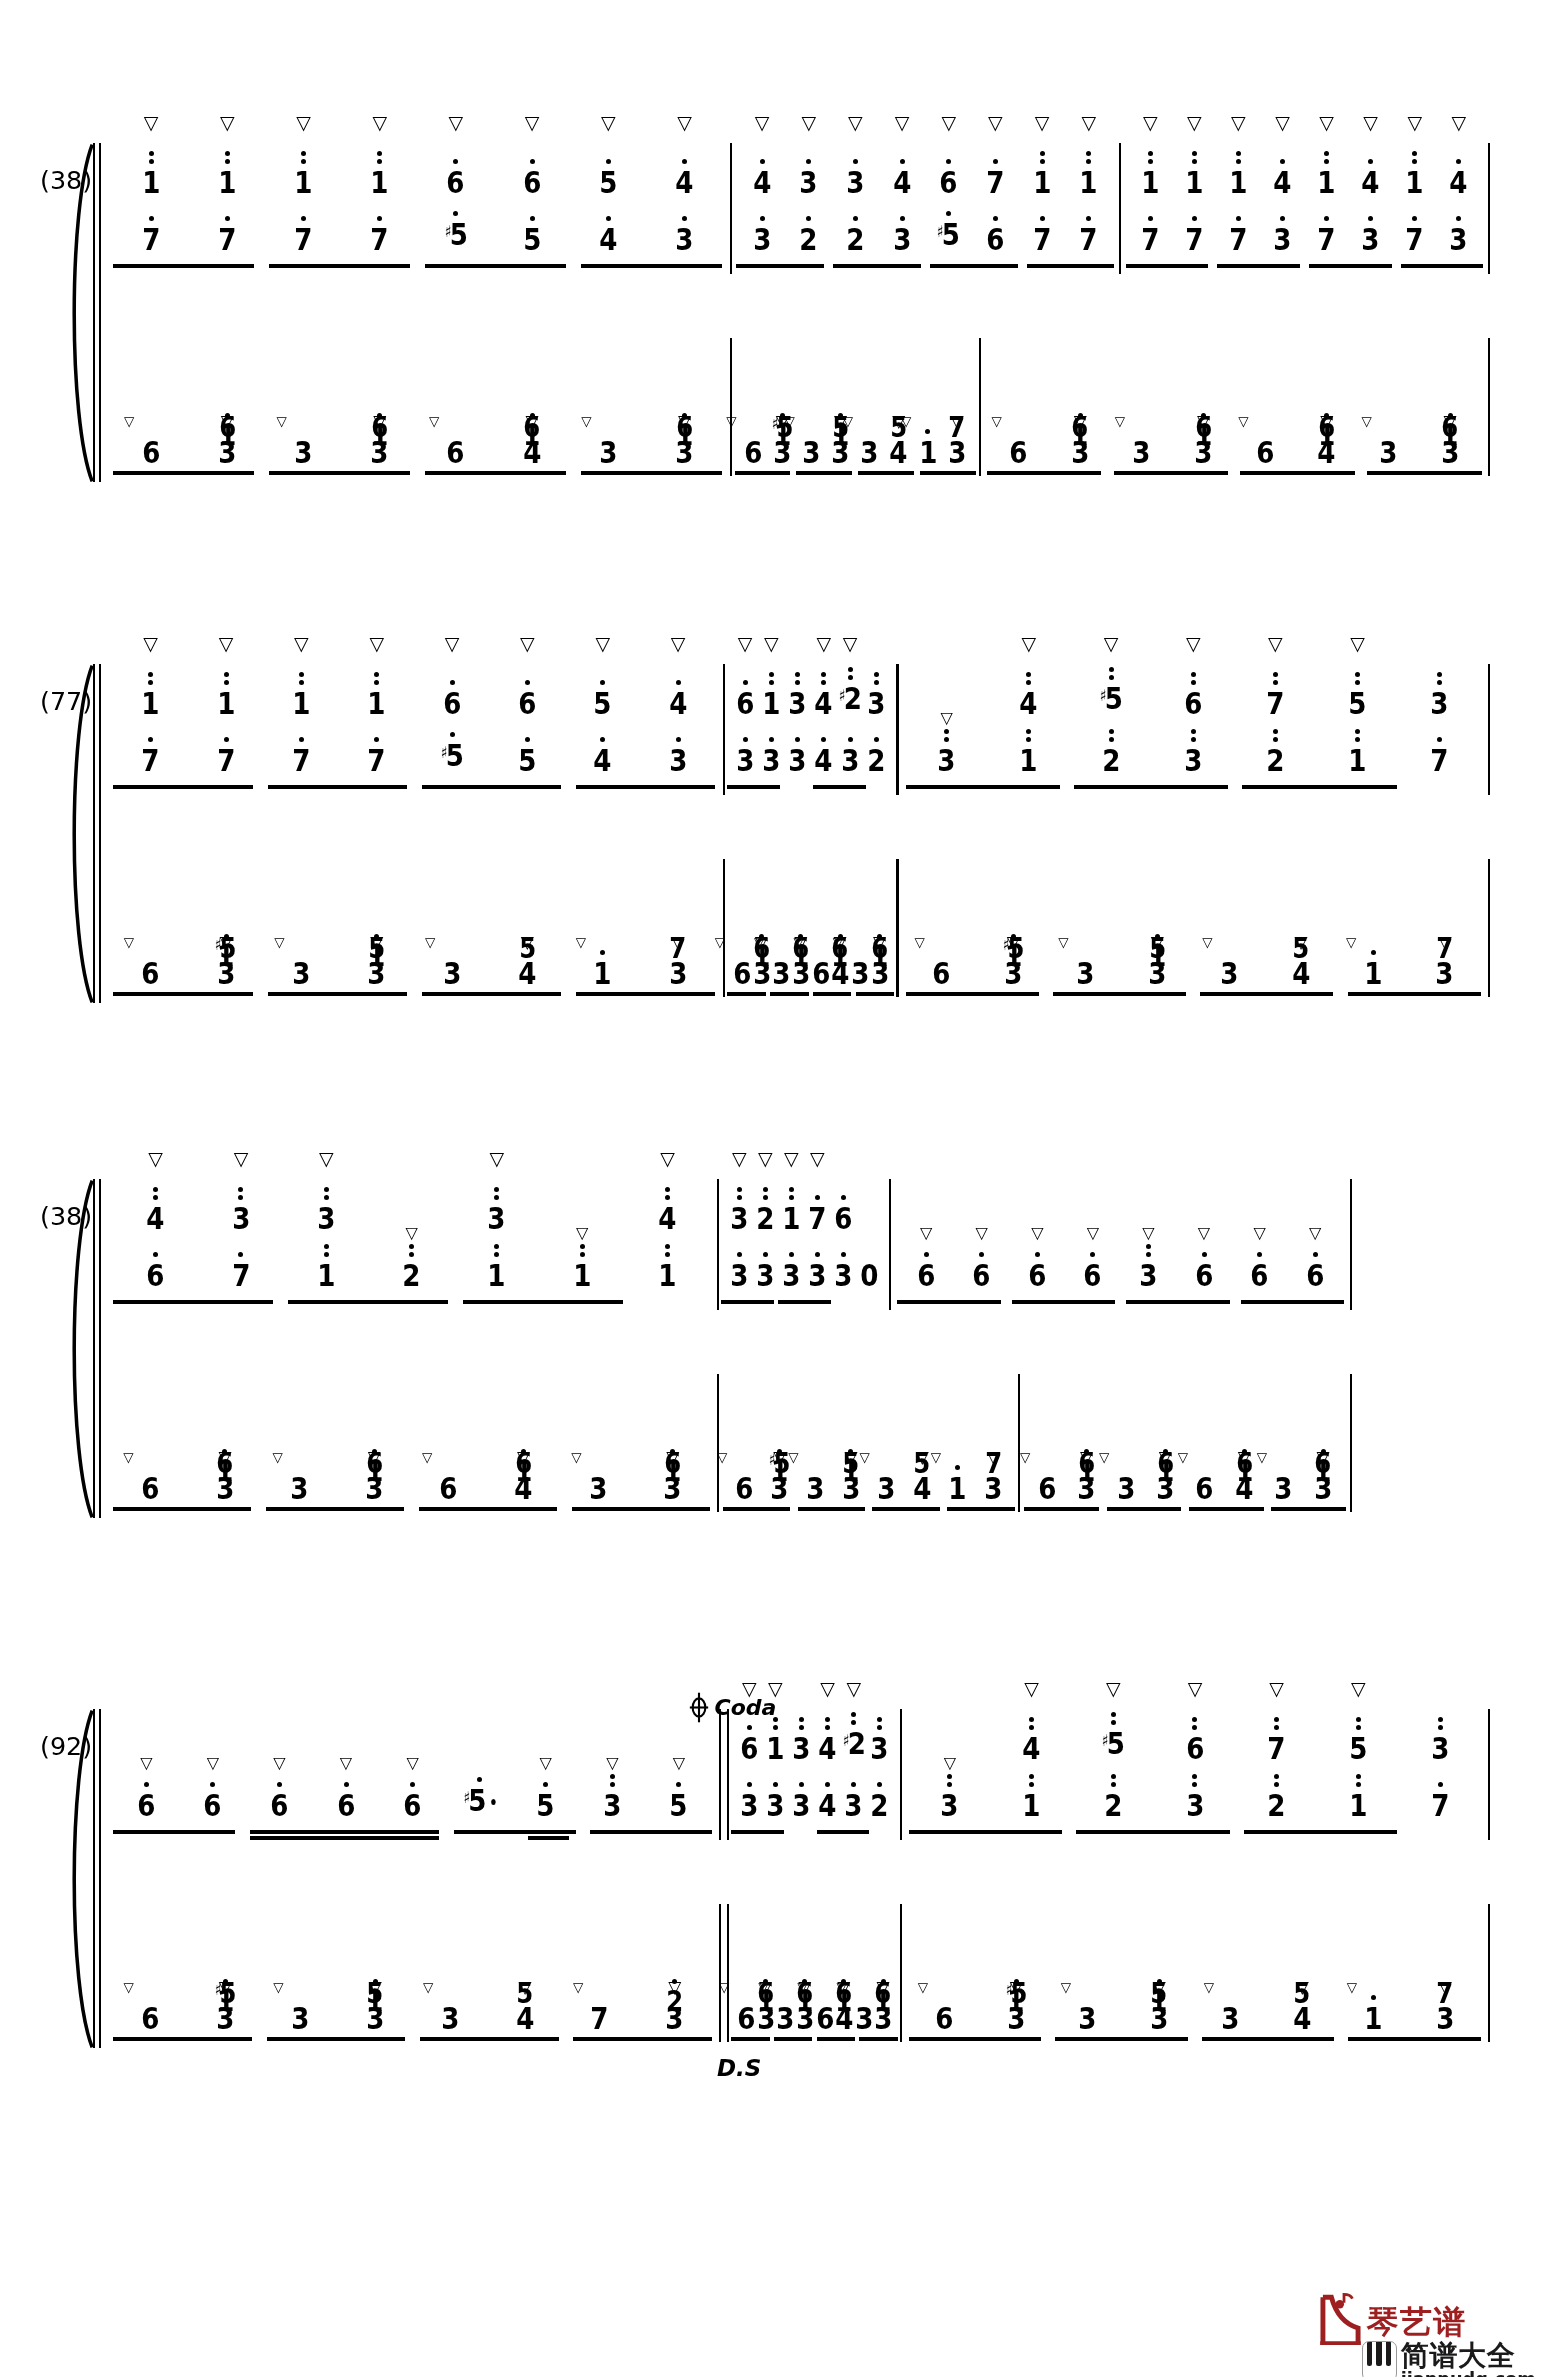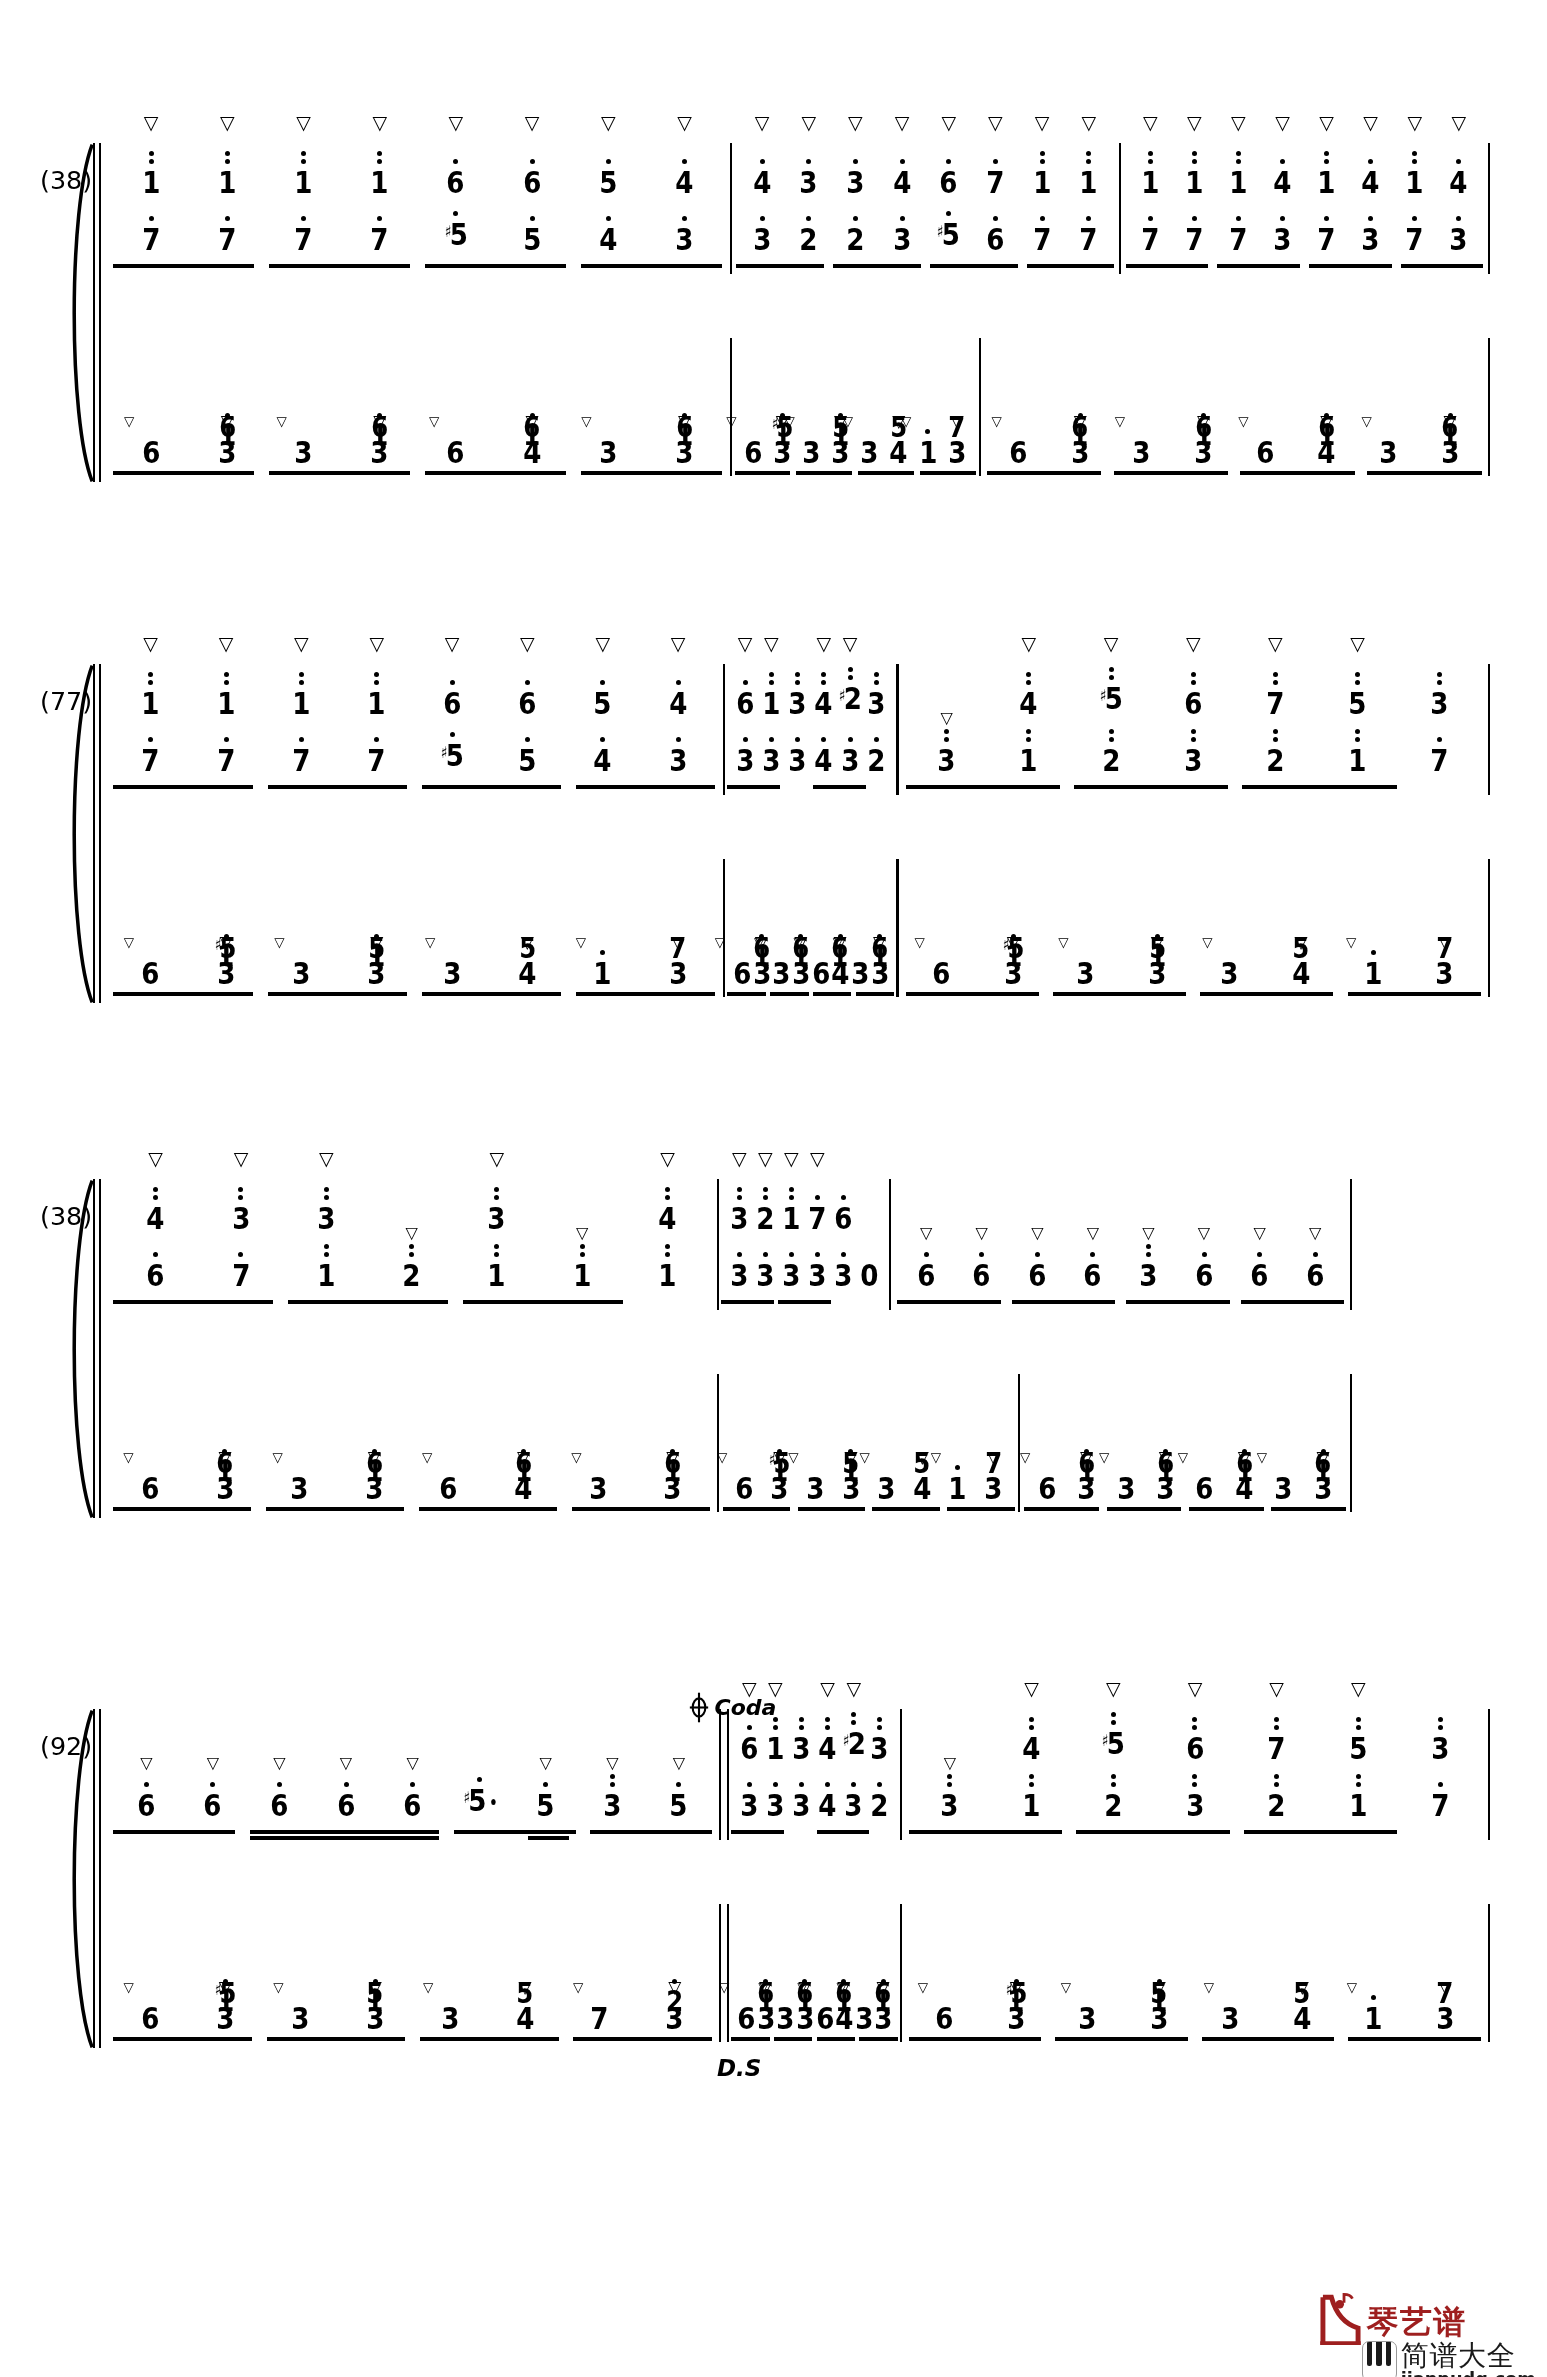--- a/index.html
+++ b/index.html
@@ -38,21 +38,21 @@
   .coda{position:absolute;display:flex;align-items:center;gap:5.6px;font-style:italic;font-weight:700;font-size:22px;}
   .ds{position:absolute;font-style:italic;font-weight:700;font-size:23px;}
   
   .wm{position:absolute;right:11.3px;top:2293px;width:219px;}
   .wm-top{display:flex;align-items:flex-end;gap:2.8px;}
   .wm-brand{font-weight:700;font-size:32px;color:#9e1f1f;letter-spacing:1.4px;font-family:"DejaVu Sans",sans-serif;}
   .wm-bottom{display:flex;align-items:flex-start;gap:4.2px;margin-top:-4.2px;margin-left:45px;}
   .wm-keys{display:flex;width:41px;height:40px;border:1.4px solid #999;border-radius:7px;background:#fff;overflow:hidden;padding:0 4.2px;box-sizing:border-box;gap:4.2px;}
   .wm-keys i{flex:1;height:24px;background:#1a1a1a;border-radius:0 0 2.1px 2.1px;}
   .wm-texts{display:flex;flex-direction:column;line-height:1.05;}
-  .wm-sub{font-weight:400;font-size:28px;color:#1a1a1a;letter-spacing:0.7px;}
+  .wm-sub{font-weight:700;font-size:28px;color:#1a1a1a;letter-spacing:0.7px;}
   .wm-dom{font-weight:700;font-size:17.7px;color:#1a1a1a;}
 </style>
 </head>
 <body>
 
 <div id="page">
   <div id="score">
       <div class="sys" style="top: 113px; width: 1384px;">
         <div class="syslabel">(38)</div>
         <div class="brace"><svg width="31" height="340" viewBox="0 0 44 482">

